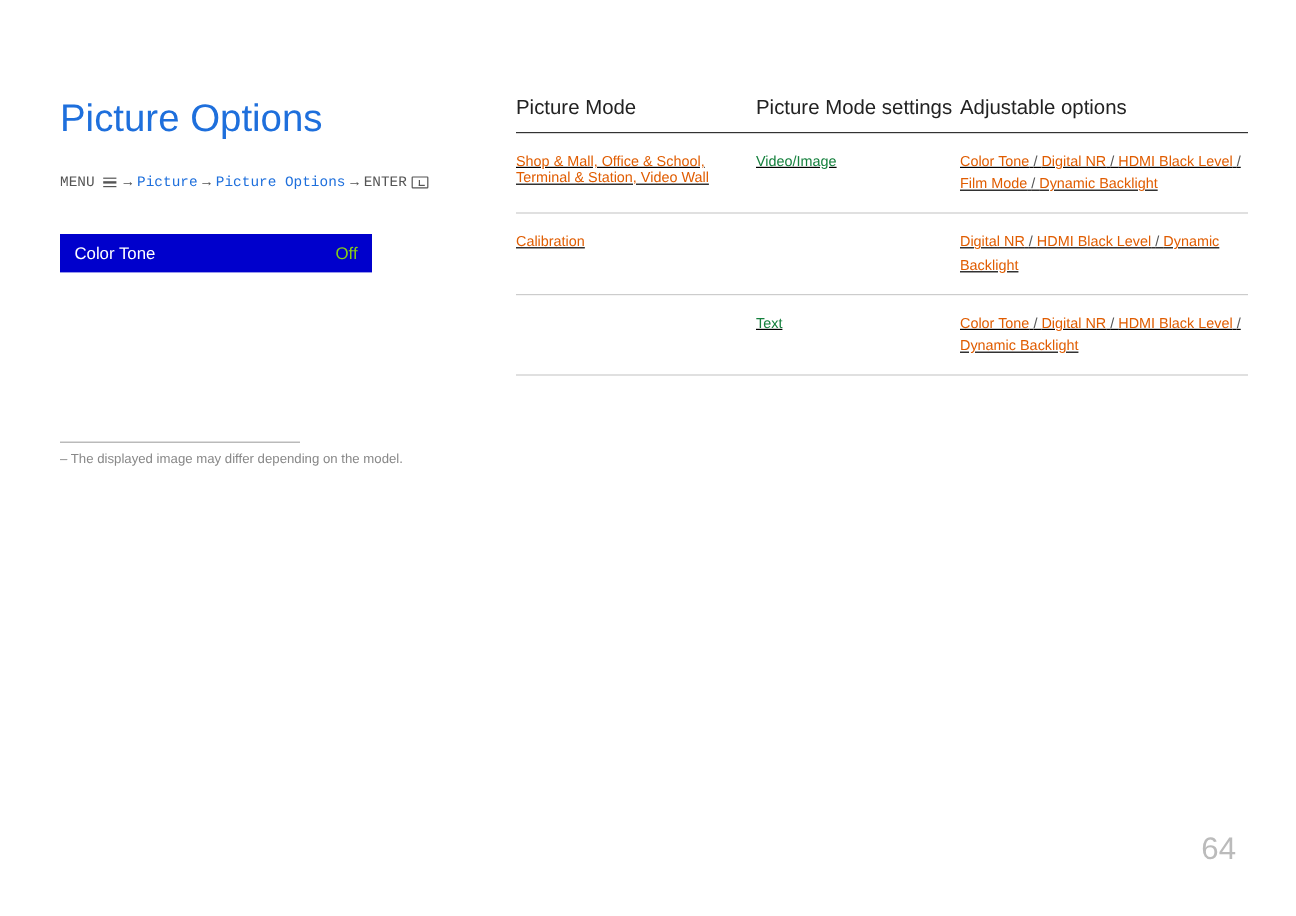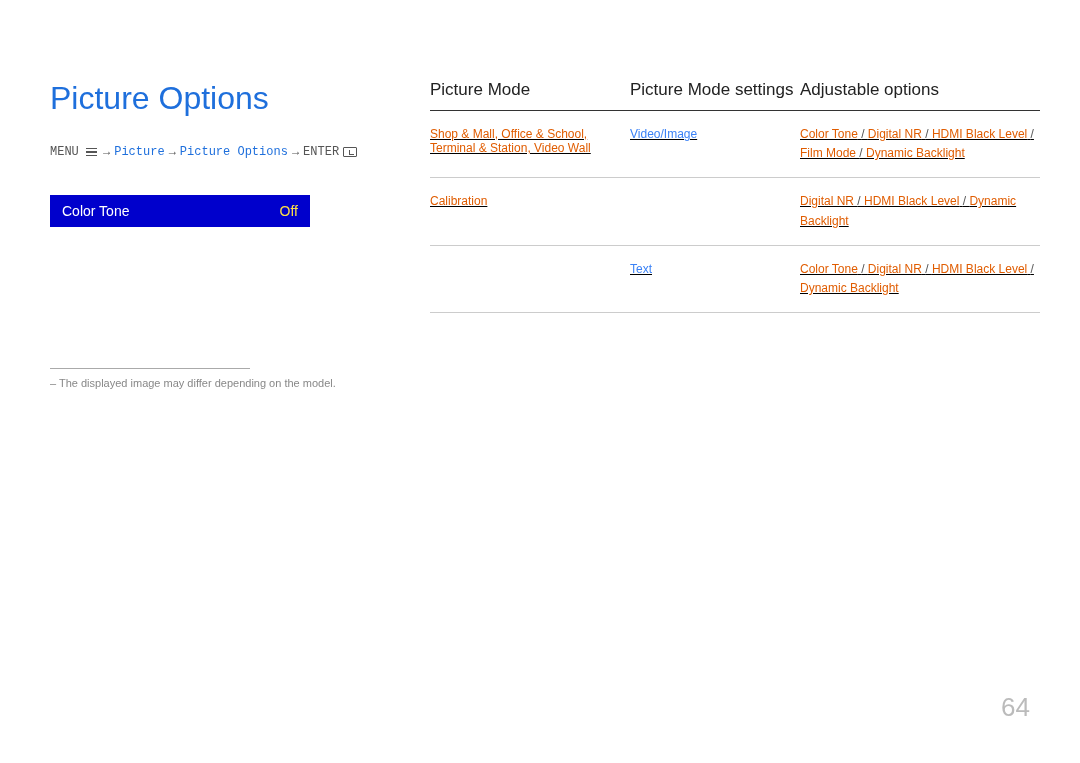--- a/index.html
+++ b/index.html
@@ -92,21 +92,21 @@
       width: 260px;
       font-size: 14px;
       cursor: pointer;
     }
 
     .color-tone-btn .btn-label {
       color: #ffffff;
     }
 
     .color-tone-btn .btn-value {
-      color: #fde047;
+      color: #84cc16;
     }
 
     
     .footnote-area {
       position: absolute;
       left: 50px;
       top: 368px;
       width: 300px;
     }
     .footnote-line {
@@ -161,21 +161,21 @@
 
     .cell-mode {
       font-size: 12px;
       color: #e05c00;
       padding-right: 10px;
       padding-top: 2px;
     }
 
     .cell-settings {
       font-size: 12px;
-      color: #3b82f6;
+      color: #15803d;
       padding-right: 4px;
       padding-top: 2px;
     }
 
     .cell-options {
       font-size: 12px;
       color: #333;
       line-height: 1.6;
     }
 

